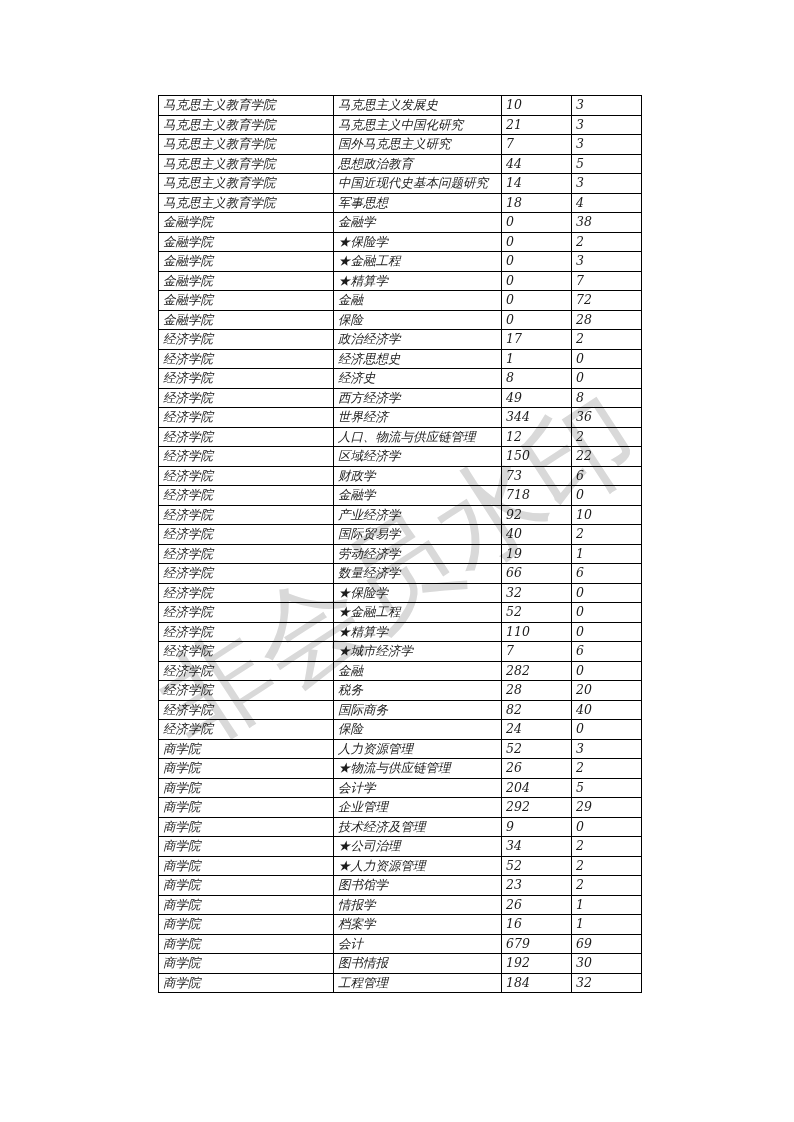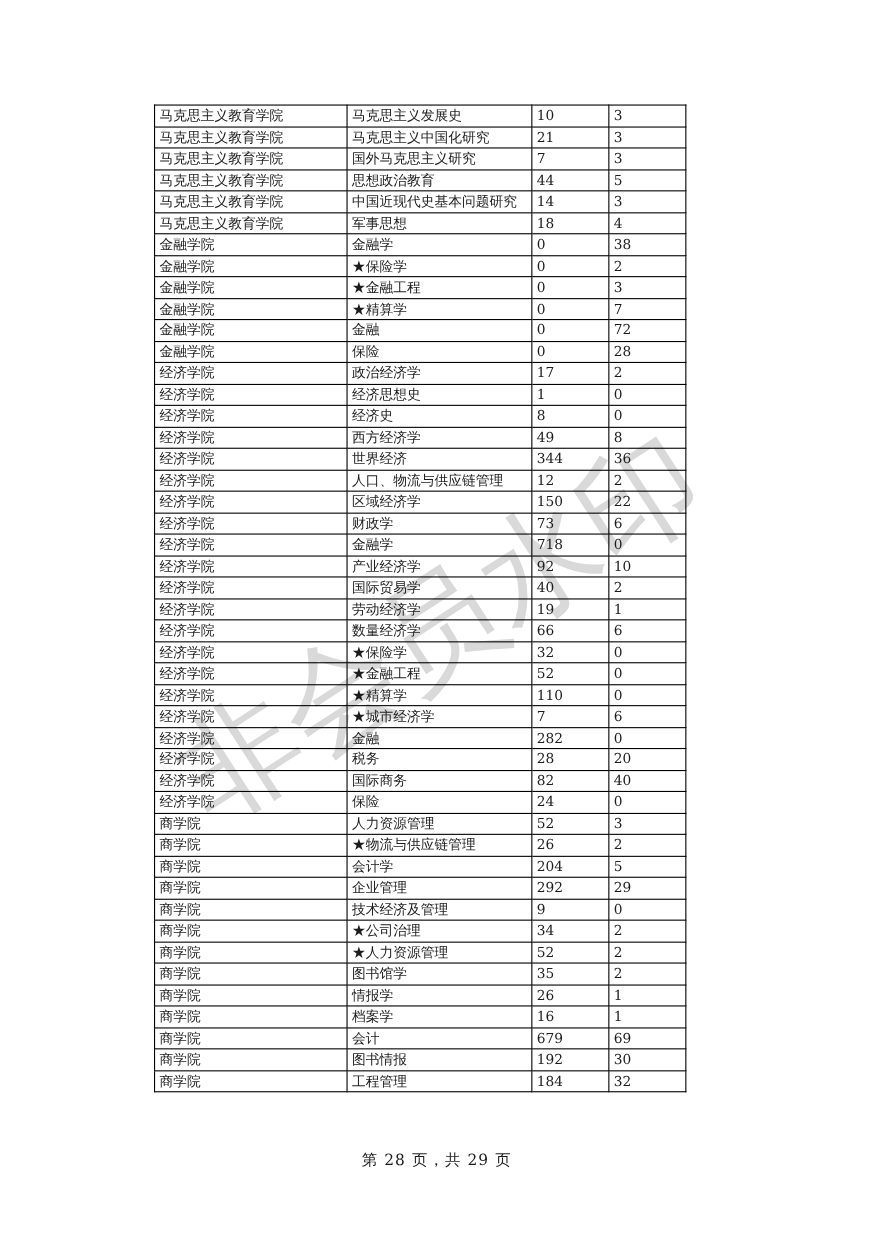--- a/index.html
+++ b/index.html
@@ -27,27 +27,28 @@
     font-size: 108px;
     letter-spacing: 0px;
     color: #d9d9d9;
     white-space: nowrap;
     z-index: 0;
     font-family: "DejaVu Serif", "Liberation Serif", serif;
     user-select: none;
   }
   table.data-table {
     position: absolute;
-    left: 140px;
+    left: 158px;
     top: 95px;
     width: 483px;
     border-collapse: collapse;
     table-layout: fixed;
     z-index: 1;
     background: transparent;
+    font-style: italic;
   }
   table.data-table td {
     border: 1.6px solid #000000;
     height: 19.5px;
     box-sizing: border-box;
     padding: 0 0 0 4px;
     font-size: 12.5px;
     line-height: 1;
     color: #1c1c1c;
     white-space: nowrap;
@@ -321,21 +322,21 @@
         </tr>
         <tr>
           <td>商学院</td>
           <td>★人力资源管理</td>
           <td>52</td>
           <td>2</td>
         </tr>
         <tr>
           <td>商学院</td>
           <td>图书馆学</td>
-          <td>35</td>
+          <td>23</td>
           <td>2</td>
         </tr>
         <tr>
           <td>商学院</td>
           <td>情报学</td>
           <td>26</td>
           <td>1</td>
         </tr>
         <tr>
           <td>商学院</td>
@@ -357,14 +358,13 @@
         </tr>
         <tr>
           <td>商学院</td>
           <td>工程管理</td>
           <td>184</td>
           <td>32</td>
         </tr>
       </tbody>
   </table>
 
-  <div class="footer">第 28 页，共 29 页</div>
 </div>
 
 </body></html>

